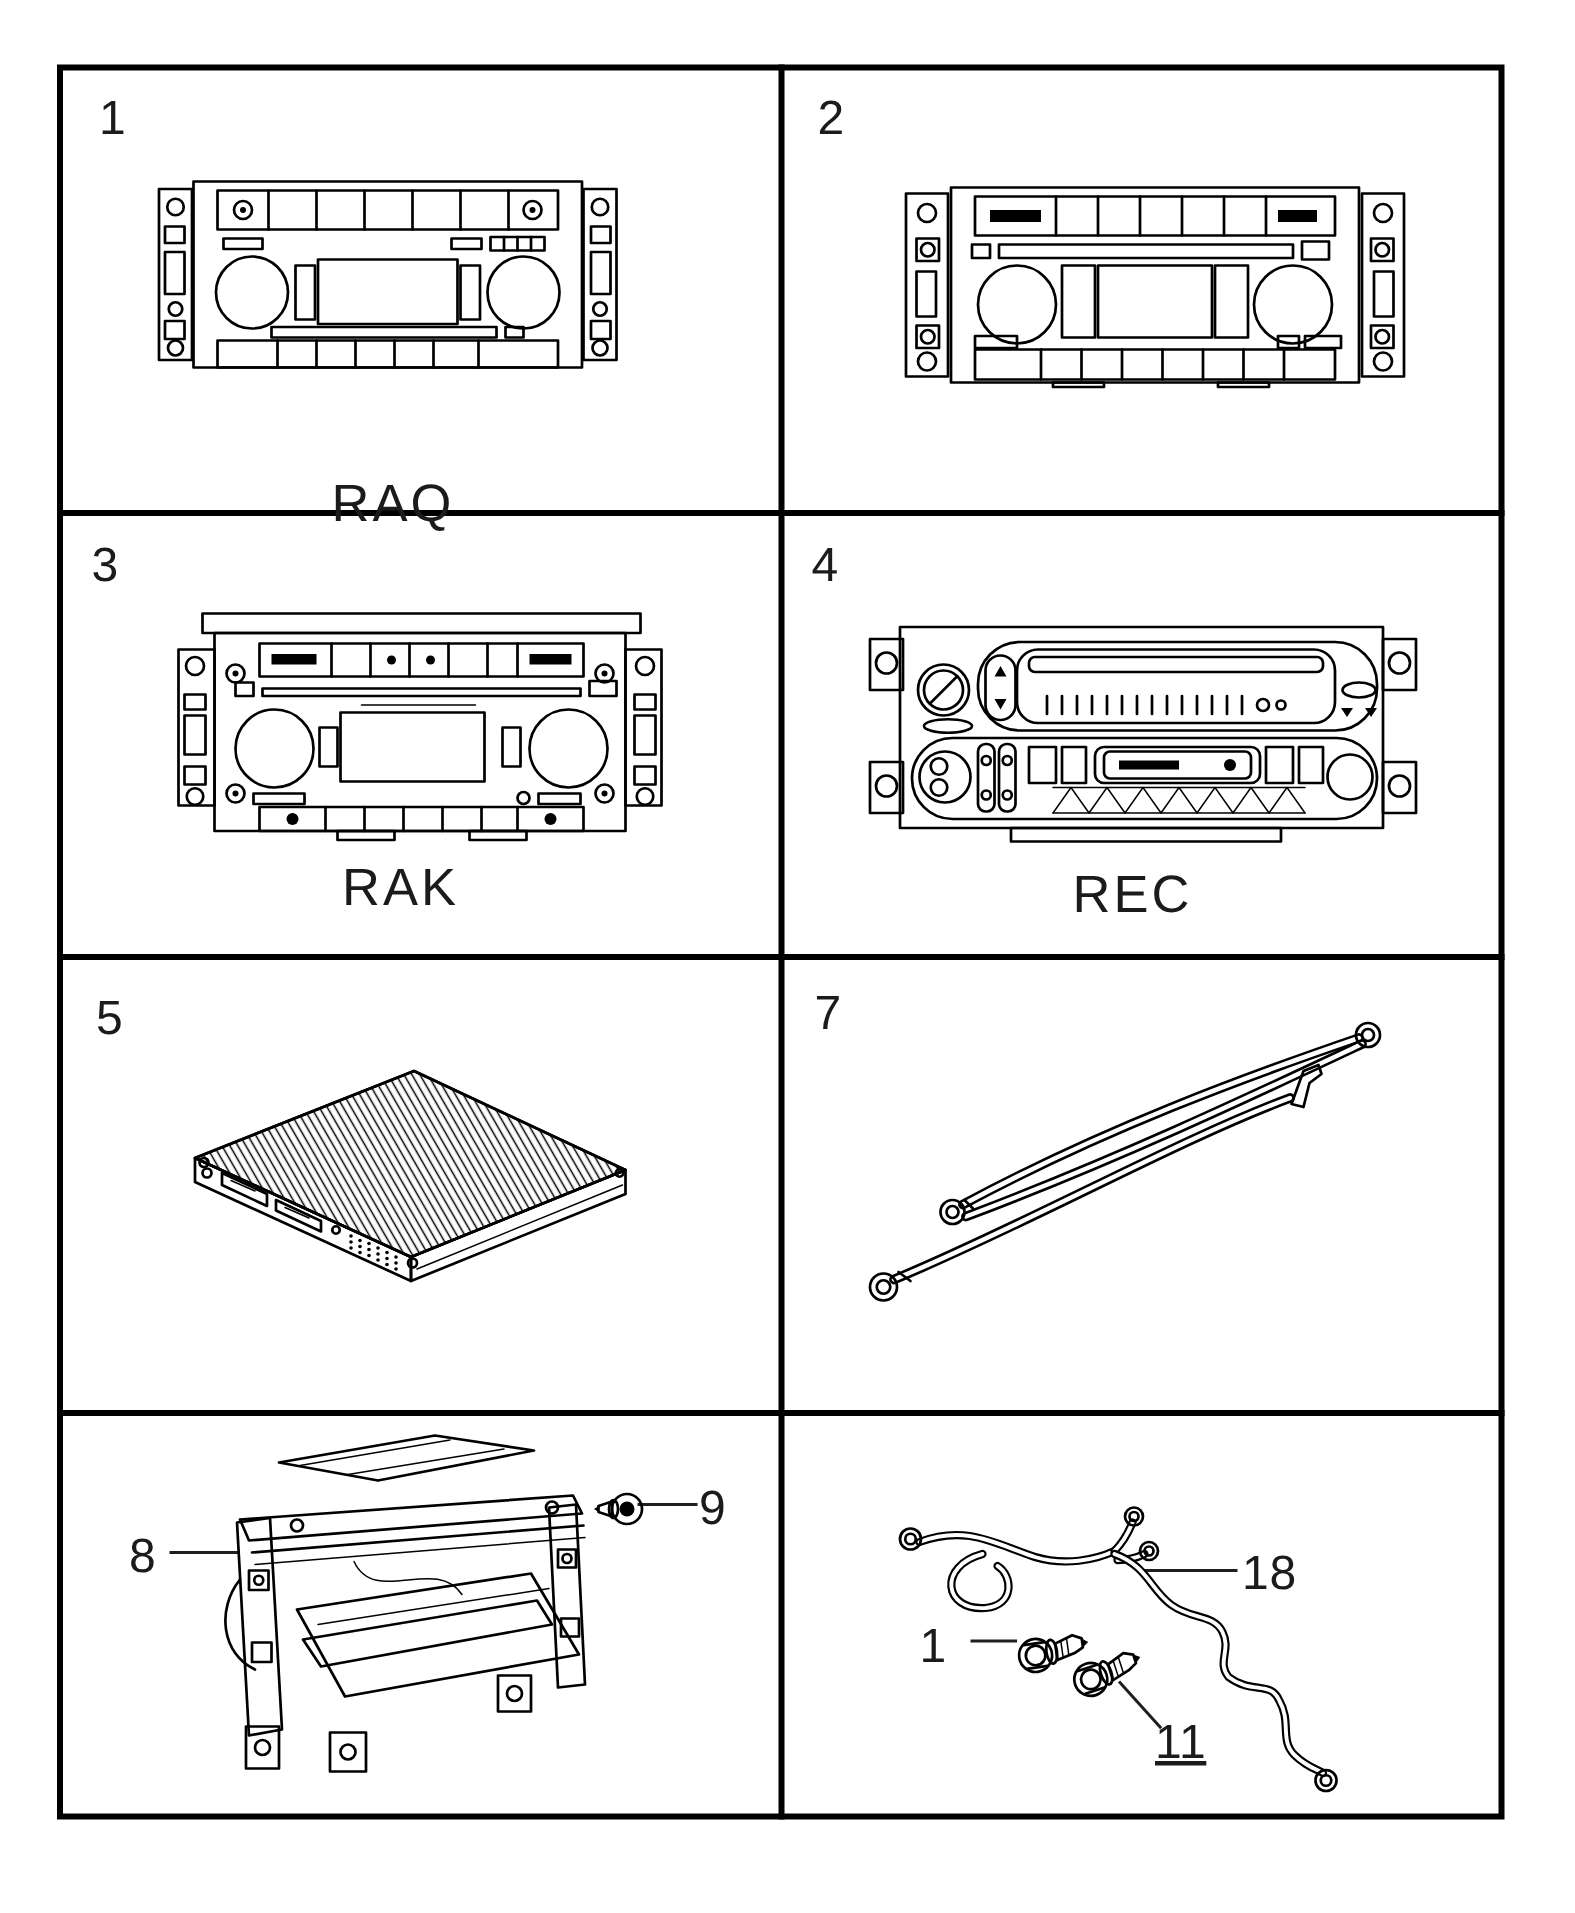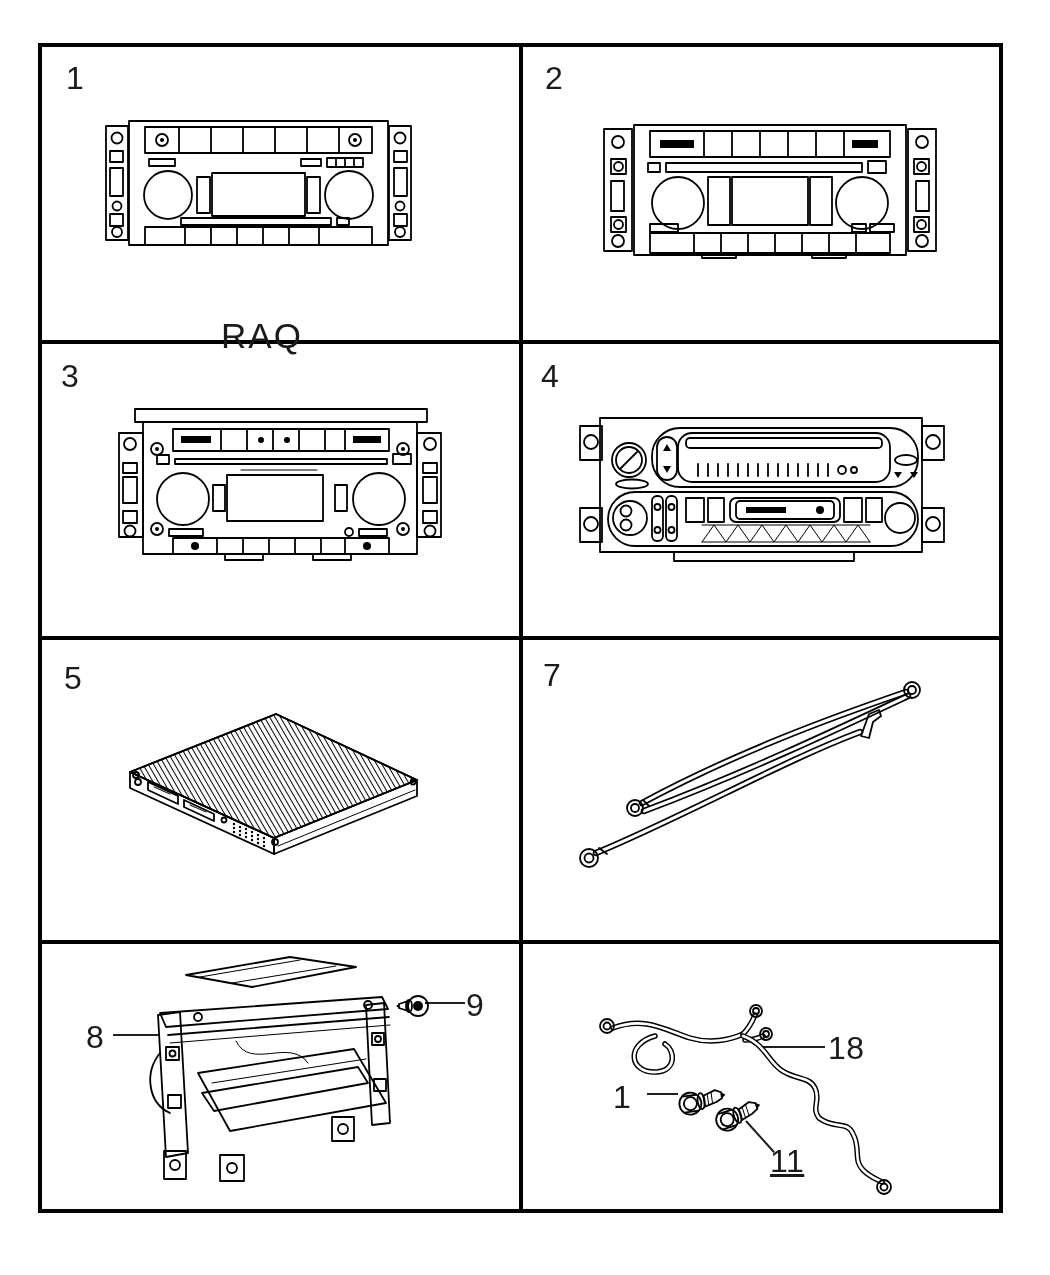--- a/index.html
+++ b/index.html
@@ -44,20 +44,22 @@
   <div class="callout" style="left:770px;top:1145px;text-decoration:underline;">11</div>
   <div class="callout" style="left:613px;top:1081px;">1</div>
 
   <div class="leader" style="left:113px;top:1034px;width:47px;"></div>
   <div class="leader" style="left:425px;top:1002px;width:40px;"></div>
   <div class="leader" style="left:763px;top:1046px;width:62px;"></div>
   <div class="leader" style="left:647px;top:1093px;width:31px;"></div>
   <div class="leader diag" style="left:746px;top:1120px;width:42px;transform:rotate(48deg);"></div>
 
   <div class="plabel" style="left:162px;top:274px;margin-top:44px;">RAQ</div>
+  <div class="plabel" style="left:167px;top:574px;">RAK</div>
+  <div class="plabel" style="left:655px;top:579px;">REC</div>
 
   <svg class="d" style="left:105px;top:118px;" width="307" height="130" viewBox="0 0 307 130">
     <g>
       <rect x="1" y="8" width="22" height="114"></rect>
         <circle cx="12" cy="20" r="5.5"></circle>
       <rect x="5" y="33" width="13" height="11"></rect>
         <rect x="5" y="50" width="13" height="28"></rect>
       <circle cx="12" cy="88" r="4.5"></circle>
         <rect x="5" y="96" width="13" height="12"></rect>
         <circle cx="12" cy="114" r="5"></circle>

